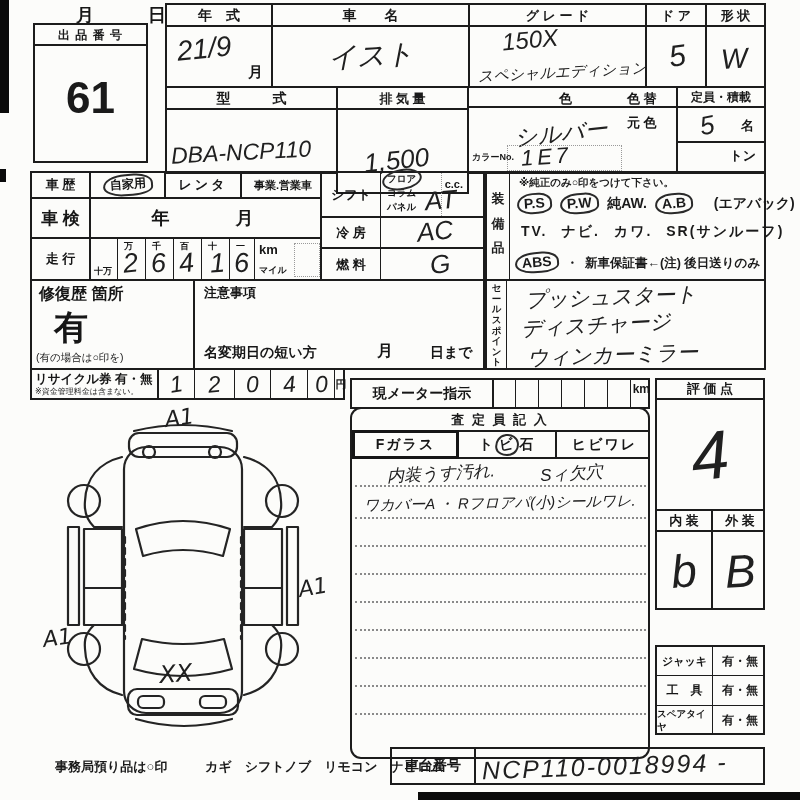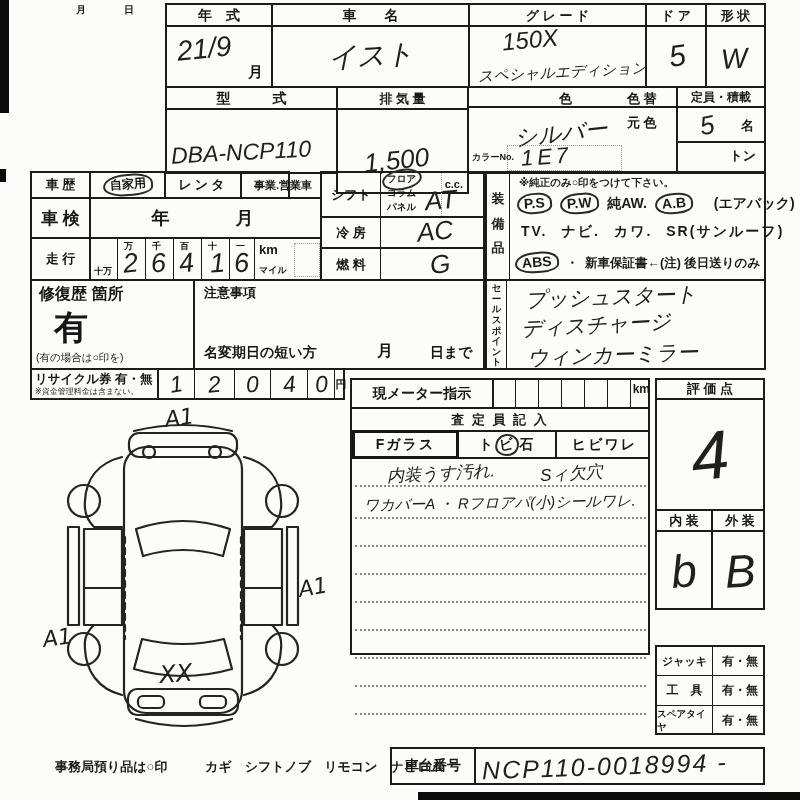--- a/index.html
+++ b/index.html
@@ -23,22 +23,26 @@
 </style>
 </head>
 <body>
 
 <div id="sheet">
 
   <div class="artifact" style="left:0;top:0;width:9px;height:113px;"></div>
   <div class="artifact" style="left:0;top:169px;width:6px;height:13px;"></div>
   <div class="artifact" style="left:418px;top:792px;width:382px;height:8px;"></div>
 
-  <div class="lbl" style="position:absolute;left:76px;top:3px;font-size:10px;letter-spacing:6px;">月　　日</div>
-
+  <div class="lbl" style="position:absolute;left:76px;top:3px;font-size:18px;letter-spacing:6px;">月　　日</div>
+
+  <div class="box" style="left:33px;top:23px;width:115px;height:140px;">
+    <div class="hdr" style="height:21px;font-size:12px;line-height:20px;letter-spacing:1px;">出 品 番 号</div>
+    <div style="position:absolute;left:0;right:0;top:48px;text-align:center;font-size:44px;font-weight:bold;">61</div>
+  </div>
 
   <div class="box" style="left:165px;top:3px;width:108px;height:85px;">
     <div class="hdr" style="height:22px;font-size:14px;line-height:21px;">年　式</div>
     <span class="hw" style="position:absolute;left:10px;top:28px;font-size:28px;transform:rotate(-6deg);">21/9</span>
     <span class="lbl" style="position:absolute;right:8px;bottom:4px;font-size:15px;">月</span>
   </div>
 
   <div class="box" style="left:271px;top:3px;width:199px;height:85px;">
     <div class="hdr" style="height:22px;font-size:14px;line-height:21px;">車　　名</div>
     <span class="hw" style="position:absolute;left:55px;top:32px;font-size:28px;transform:rotate(-3deg);">イスト</span>
@@ -84,21 +88,21 @@
 
   <div class="box" style="left:676px;top:86px;width:90px;height:88px;">
     <div class="hdr" style="height:20px;font-size:12px;line-height:18px;">定員・積載</div>
     <div class="cell" style="left:0;top:20px;width:100%;height:35px;border-bottom:2px solid #1c1c1c;">
       <span class="hw" style="position:absolute;left:22px;top:2px;font-size:26px;transform:rotate(-10deg);">5</span>
       <span class="lbl" style="position:absolute;right:10px;top:9px;font-size:13px;">名</span>
     </div>
     <span class="lbl" style="position:absolute;right:8px;bottom:7px;font-size:13px;">トン</span>
   </div>
 
-  <div class="box" style="left:30px;top:171px;width:260px;height:28px;padding-left:31px;">
+  <div class="box" style="left:30px;top:171px;width:292px;height:28px;padding-left:31px;">
     <div class="cell ctr lbl" style="left:0;top:0;width:57px;height:100%;font-size:13px;">車 歴</div>
     <div class="cell ctr" style="left:57px;top:0;width:75px;height:100%;border-left:2px solid #1c1c1c;">
       <span class="circ lbl" style="font-size:12px;">自家用</span>
     </div>
     <div class="cell ctr lbl" style="left:132px;top:0;width:76px;height:100%;border-left:2px solid #1c1c1c;font-size:13px;letter-spacing:3px;">レンタ</div>
     <div class="cell ctr lbl" style="left:208px;top:0;width:84px;height:100%;border-left:2px solid #1c1c1c;font-size:11px;">事業.営業車</div>
   </div>
 
   <div class="box" style="left:30px;top:197px;width:292px;height:42px;">
     <div class="cell ctr lbl" style="left:0;top:0;width:57px;height:100%;font-size:17px;">車 検</div>
@@ -232,21 +236,21 @@
     <div class="cell" style="left:163px;top:0;width:23px;height:100%;border-left:1.5px solid #1c1c1c;"></div>
     <div class="cell" style="left:186px;top:0;width:23px;height:100%;border-left:1.5px solid #1c1c1c;"></div>
     <div class="cell" style="left:209px;top:0;width:23px;height:100%;border-left:1.5px solid #1c1c1c;"></div>
     <div class="cell" style="left:232px;top:0;width:23px;height:100%;border-left:1.5px solid #1c1c1c;"></div>
     <div class="cell" style="left:255px;top:0;width:23px;height:100%;border-left:1.5px solid #1c1c1c;"></div>
     <div class="cell" style="left:278px;top:0;width:22px;height:100%;border-left:1.5px solid #1c1c1c;">
       <span class="lbl" style="position:absolute;right:2px;top:2px;font-size:12px;">km</span>
     </div>
   </div>
 
-  <div class="box" style="left:350px;top:407px;width:300px;height:248px;">
+  <div class="box" style="left:350px;top:407px;width:300px;height:352px;border-radius:11px;">
     <div class="hdr" style="height:23px;font-size:13px;line-height:22px;letter-spacing:2px;">査 定 員 記 入</div>
     <div class="cell" style="left:0;top:23px;width:100%;height:27px;border-bottom:2px solid #1c1c1c;">
       <div class="cell ctr lbl" style="left:0;top:-2px;width:107px;height:29px;border:3px solid #161616;font-size:14px;letter-spacing:2px;">Fガラス</div>
       <div class="cell ctr" style="left:107px;top:0;width:96px;height:100%;font-size:14px;font-weight:bold;letter-spacing:2px;">
         <span>ト</span>
         <span class="circ-sm">ビ</span>
         <span>石</span>
       </div>
       <div class="cell ctr lbl" style="left:203px;top:0;width:97px;height:100%;border-left:2px solid #1c1c1c;font-size:14px;letter-spacing:2px;">ヒビワレ</div>
     </div>

